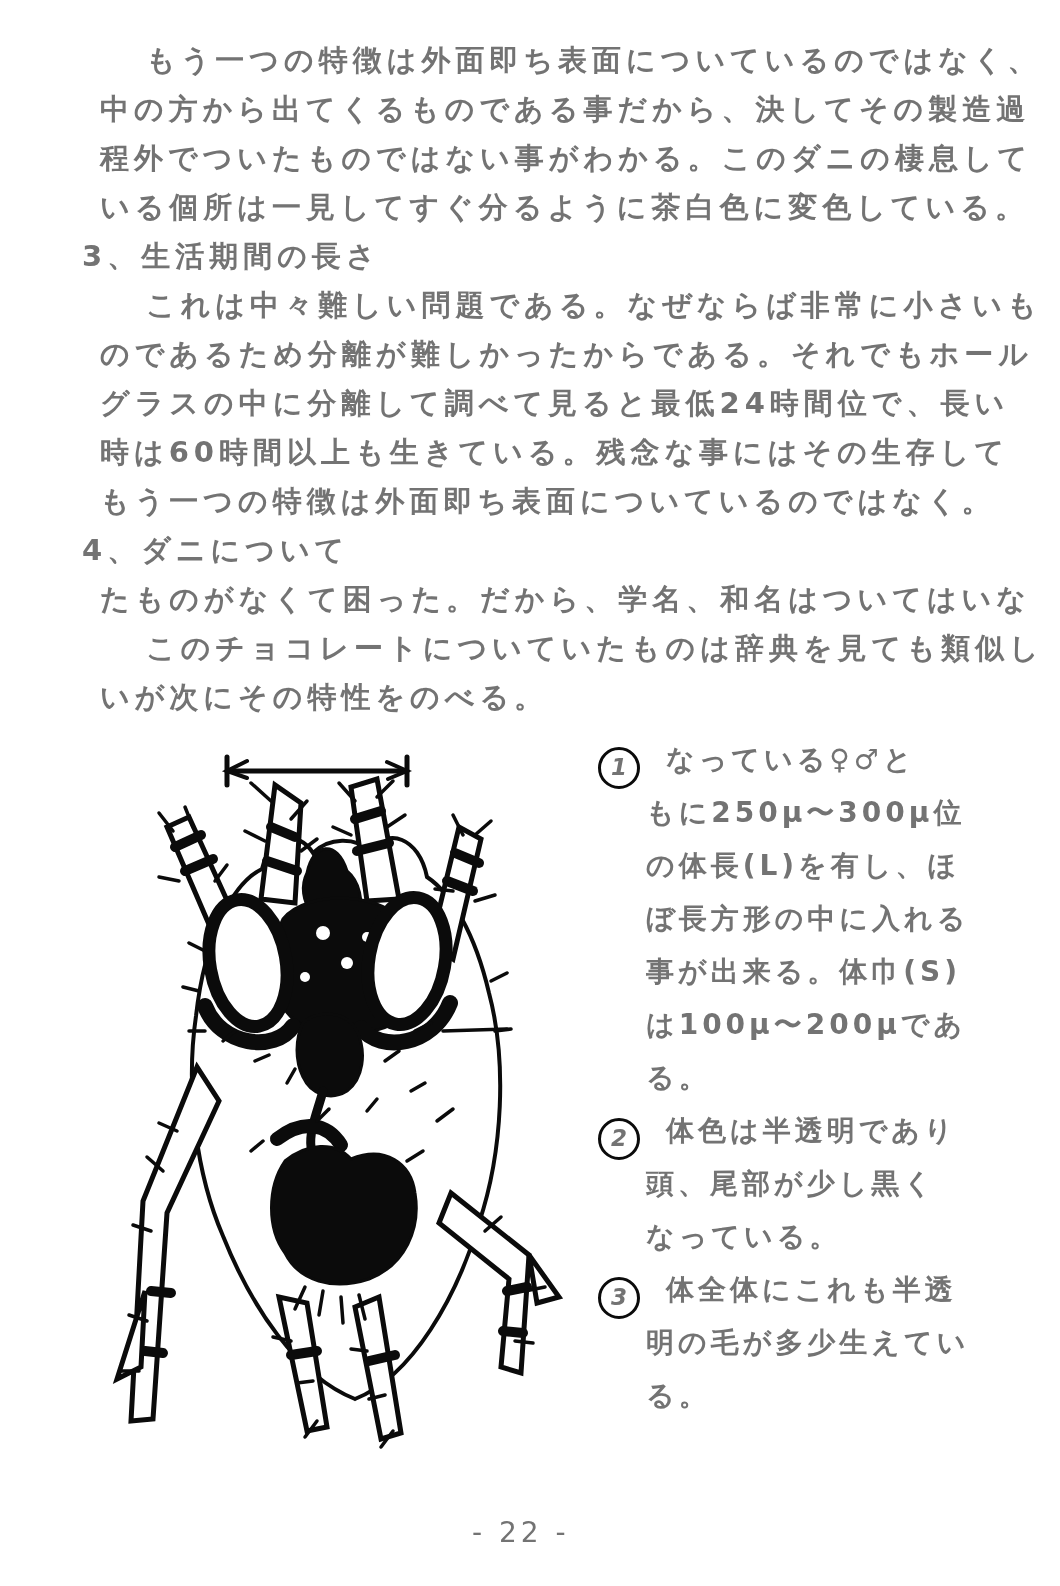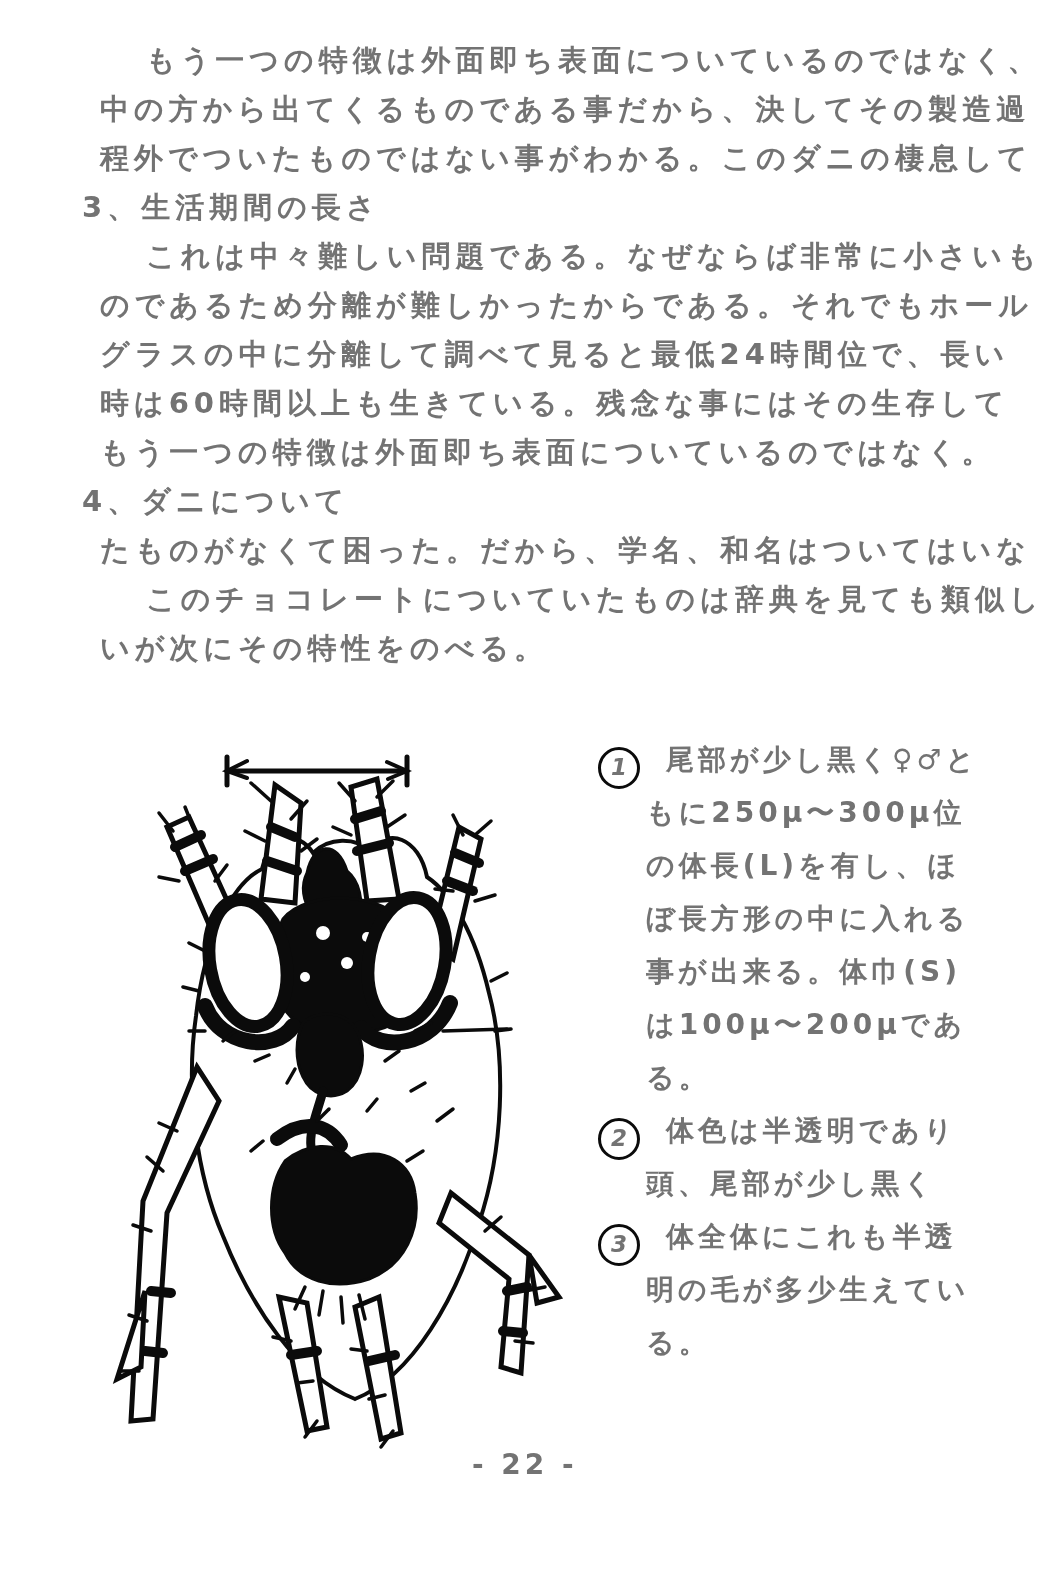--- a/index.html
+++ b/index.html
@@ -31,35 +31,36 @@
   .obs-line{height:53px;}
   .cont{padding-left:48px;}
   .circle-num{
     display:inline-flex;align-items:center;justify-content:center;
     width:36px;height:36px;border:3px solid #0b0b0b;border-radius:50%;
     font-size:23px;letter-spacing:0;
     margin-right:26px;vertical-align:-6px;
     font-style:italic;
   }
   .page-number{
-    position:absolute;left:472px;top:1448px;
+    position:absolute;left:472px;top:1516px;
     font-size:28px;letter-spacing:4px;
-    font-family:"DejaVu Sans",sans-serif;font-weight:bold;
+    font-family:"DejaVu Sans",sans-serif;font-weight:normal;
   }
   .figure-wrap{position:absolute;left:55px;top:731px;width:555px;height:737px;}
 </style>
 </head>
 <body>
 
 <div class="page">
 
   <div class="body-text">
     <div class="line indent">もう一つの特徴は外面即ち表面についているのではなく、</div>
     <div class="line">中の方から出てくるものである事だから、決してその製造過</div>
     <div class="line">程外でついたものではない事がわかる。このダニの棲息して</div>
+    <div class="line">いる個所は一見してすぐ分るように茶白色に変色している。</div>
     <div class="line heading">3、生活期間の長さ</div>
     <div class="line indent">これは中々難しい問題である。なぜならば非常に小さいも</div>
     <div class="line">のであるため分離が難しかったからである。それでもホール</div>
     <div class="line">グラスの中に分離して調べて見ると最低24時間位で、長い</div>
     <div class="line">時は60時間以上も生きている。残念な事にはその生存して</div>
     <div class="line">もう一つの特徴は外面即ち表面についているのではなく。</div>
     <div class="line heading">4、ダニについて</div>
     <div class="line">たものがなくて困った。だから、学名、和名はついてはいな</div>
     <div class="line indent">このチョコレートについていたものは辞典を見ても類似し</div>
     <div class="line">いが次にその特性をのべる。</div>
@@ -181,31 +182,32 @@
             <path d="M286 566 L288 592"></path>
             <path d="M304 564 L310 588"></path>
             <path d="M250 556 L240 578"></path>
         </g>
       </g>
     </svg>
   </div>
 
   <div class="obs-col">
     <div>
-      <div class="obs-line"><span class="circle-num">1</span><span>尾部が少し黒く♀♂と</span></div>
+      <div class="obs-line"><span class="circle-num">1</span><span>なっている♀♂と</span></div>
       <div class="obs-line cont">もに250μ〜300μ位</div>
       <div class="obs-line cont">の体長(L)を有し、ほ</div>
       <div class="obs-line cont">ぼ長方形の中に入れる</div>
       <div class="obs-line cont">事が出来る。体巾(S)</div>
       <div class="obs-line cont">は100μ〜200μであ</div>
       <div class="obs-line cont">る。</div>
     </div>
     <div>
       <div class="obs-line"><span class="circle-num">2</span><span>体色は半透明であり</span></div>
       <div class="obs-line cont">頭、尾部が少し黒く</div>
+      <div class="obs-line cont">なっている。</div>
     </div>
     <div>
       <div class="obs-line"><span class="circle-num">3</span><span>体全体にこれも半透</span></div>
       <div class="obs-line cont">明の毛が多少生えてい</div>
       <div class="obs-line cont">る。</div>
     </div>
   </div>
 
   <div class="page-number">- 22 -</div>
 

